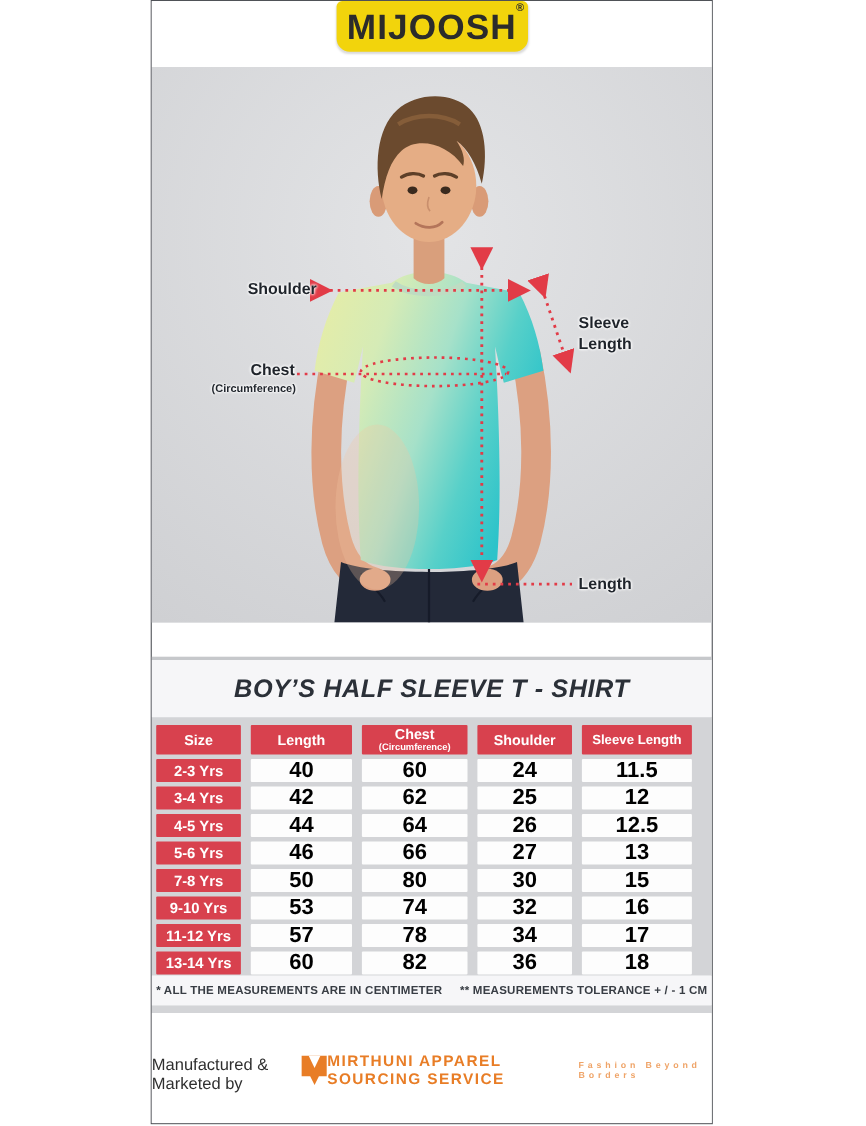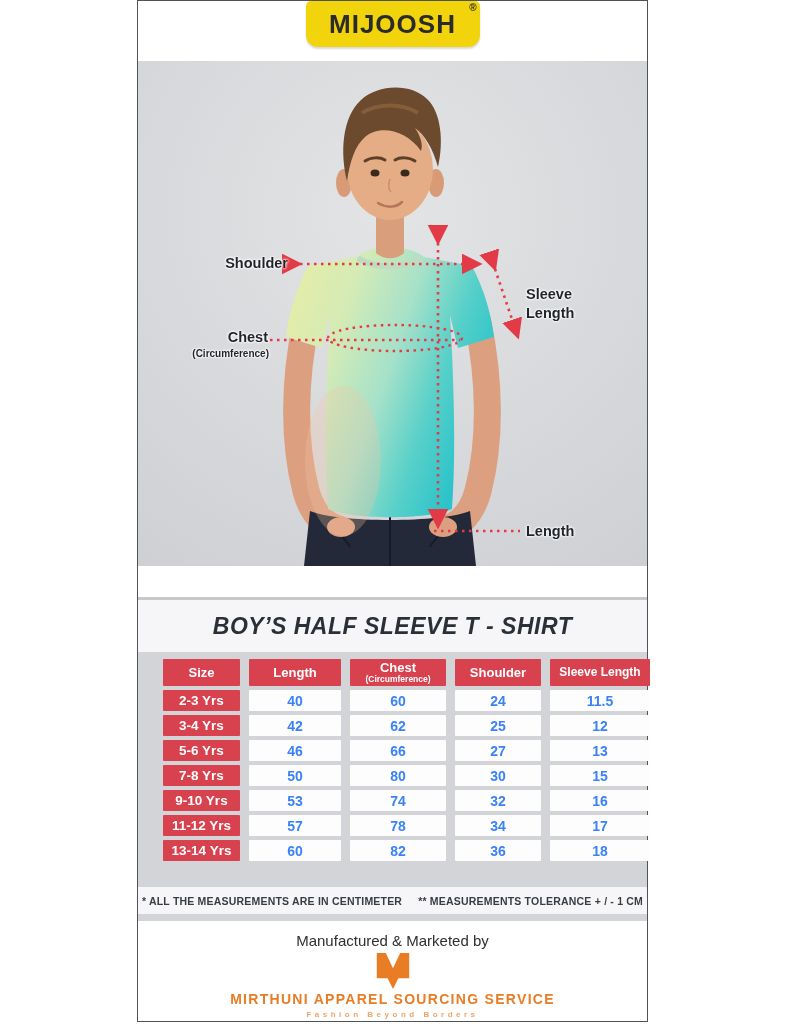--- a/index.html
+++ b/index.html
@@ -13,21 +13,21 @@
   }
   
   .top-band { position:absolute; left:0; top:0; width:509px; height:60px; background:#ffffff; }
   .brand-badge {
     position:absolute; left:50%; top:0; transform:translateX(-50%);
     width:174px; height:46px; background:#f2d40c;
     border-radius:5px 5px 12px 12px;
     display:flex; align-items:center; justify-content:center;
     box-shadow:0 2px 2px rgba(0,0,0,0.15);
   }
-  .brand-text { font-size:26px; font-weight:bold; letter-spacing:1px; color:#2b2b2b;text-align:center; }
+  .brand-text { font-size:32px; font-weight:bold; letter-spacing:1px; color:#2b2b2b;text-align:center; }
   .brand-reg { position:absolute; right:3px; top:1px; font-size:10px; font-weight:bold; color:#2b2b2b; }
   
   .photo { position:absolute; left:0; top:60px; width:509px; height:505px; background:#d6d7d9; }
   .photo svg { position:absolute; left:0; top:0; }
   .diag-label {
     position:absolute; color:#1f242b; font-weight:bold; font-size:14.5px; line-height:19px;
     text-shadow:0 0 3px #fff, 0 0 3px #fff, 0 0 2px #fff;
     white-space:nowrap;
   }
   .lbl-shoulder { left:58px; top:193px; width:92px; text-align:right; }
@@ -36,45 +36,45 @@
   .lbl-chest-sub{ left:34px;  top:287px; width:97px; text-align:right; font-size:10px; line-height:12px; }
   .lbl-length   { left:388px; top:461px; }
   
   .divider-1 { position:absolute; left:0; top:596px; width:509px; height:3px; background:#c6c8cb; }
   .title-band {
     position:absolute; left:0; top:599px; width:509px; height:52px; background:#f6f6f8;
     display:flex; align-items:center; justify-content:center;font-style:italic;
   }
   .page-title { font-size:23px; font-weight:bold; letter-spacing:0.5px; color:#2b3038; }
   
-  .table-section { position:absolute; left:0; top:651px; width:509px; height:235px; background:#d3d4d7; box-sizing:border-box; padding:7px 11px 0 25px; }
+  .table-section { position:absolute; left:0; top:651px; width:509px; height:235px; background:#d3d4d7; box-sizing:border-box; padding:7px 11px 0 4px; }
   .grid-row { display:grid; grid-template-columns:77px 92px 96px 86px 100px; column-gap:9px; margin-bottom:4px; }
   .hcell {
     background:#d8414e; color:#ffffff; height:27px; border-radius:1px;
     display:flex; flex-direction:column; align-items:center; justify-content:center;
     font-weight:bold; font-size:13px; line-height:13px; text-align:center;
   }
   .hcell .sub { font-size:8.5px; line-height:9px; font-weight:bold; margin-top:1px; }
   .hcell.hdr-sleeve { font-size:12px; }
   .bcell {
     height:21px; display:flex; align-items:center; justify-content:center;
-    font-weight:bold; font-size:14px; color:#3b82f6; background:#fdfdfd; border-radius:1px;
+    font-weight:bold; font-size:20px; color:#000000; background:#fdfdfd; border-radius:1px;
   }
   .scell { background:#d8414e; color:#ffffff; font-size:13.5px; }
   
   .notes-band {
     position:absolute; left:0; top:886px; width:509px; height:27px; background:#f6f6f8;
     display:flex; align-items:center; justify-content:center; gap:16px;
   }
   .note { font-size:10.5px; font-weight:bold; color:#383d44; letter-spacing:0.2px; white-space:nowrap; }
   .divider-2 { position:absolute; left:0; top:913px; width:509px; height:7px; background:#d3d4d7; }
   
   .footer {
     position:absolute; left:0; top:920px; width:509px; height:100px; background:#ffffff;
-    display:flex; flex-direction:column; align-items:center;
+    display:flex; flex-direction:row; align-items:center;
   }
   .mfg-line { margin-top:11px; font-size:15px; color:#2f2f2f; }
   .m-logo { margin-top:4px; }
   .company-name { margin-top:2px; font-size:14px; font-weight:bold; letter-spacing:1.3px; color:#e87d26; }
   .company-tagline { margin-top:3px; font-size:8px; letter-spacing:3.5px; color:#efa468; font-weight:bold; }
 </style>
 </head>
 <body>
 
 <div class="page">
@@ -194,20 +194,27 @@
         <div class="bcell">11.5</div>
       </div>
       <div class="grid-row">
         <div class="bcell scell">3-4 Yrs</div>
         <div class="bcell">42</div>
         <div class="bcell">62</div>
         <div class="bcell">25</div>
         <div class="bcell">12</div>
       </div>
       <div class="grid-row">
+        <div class="bcell scell">4-5 Yrs</div>
+        <div class="bcell">44</div>
+        <div class="bcell">64</div>
+        <div class="bcell">26</div>
+        <div class="bcell">12.5</div>
+      </div>
+      <div class="grid-row">
         <div class="bcell scell">5-6 Yrs</div>
         <div class="bcell">46</div>
         <div class="bcell">66</div>
         <div class="bcell">27</div>
         <div class="bcell">13</div>
       </div>
       <div class="grid-row">
         <div class="bcell scell">7-8 Yrs</div>
         <div class="bcell">50</div>
         <div class="bcell">80</div>

